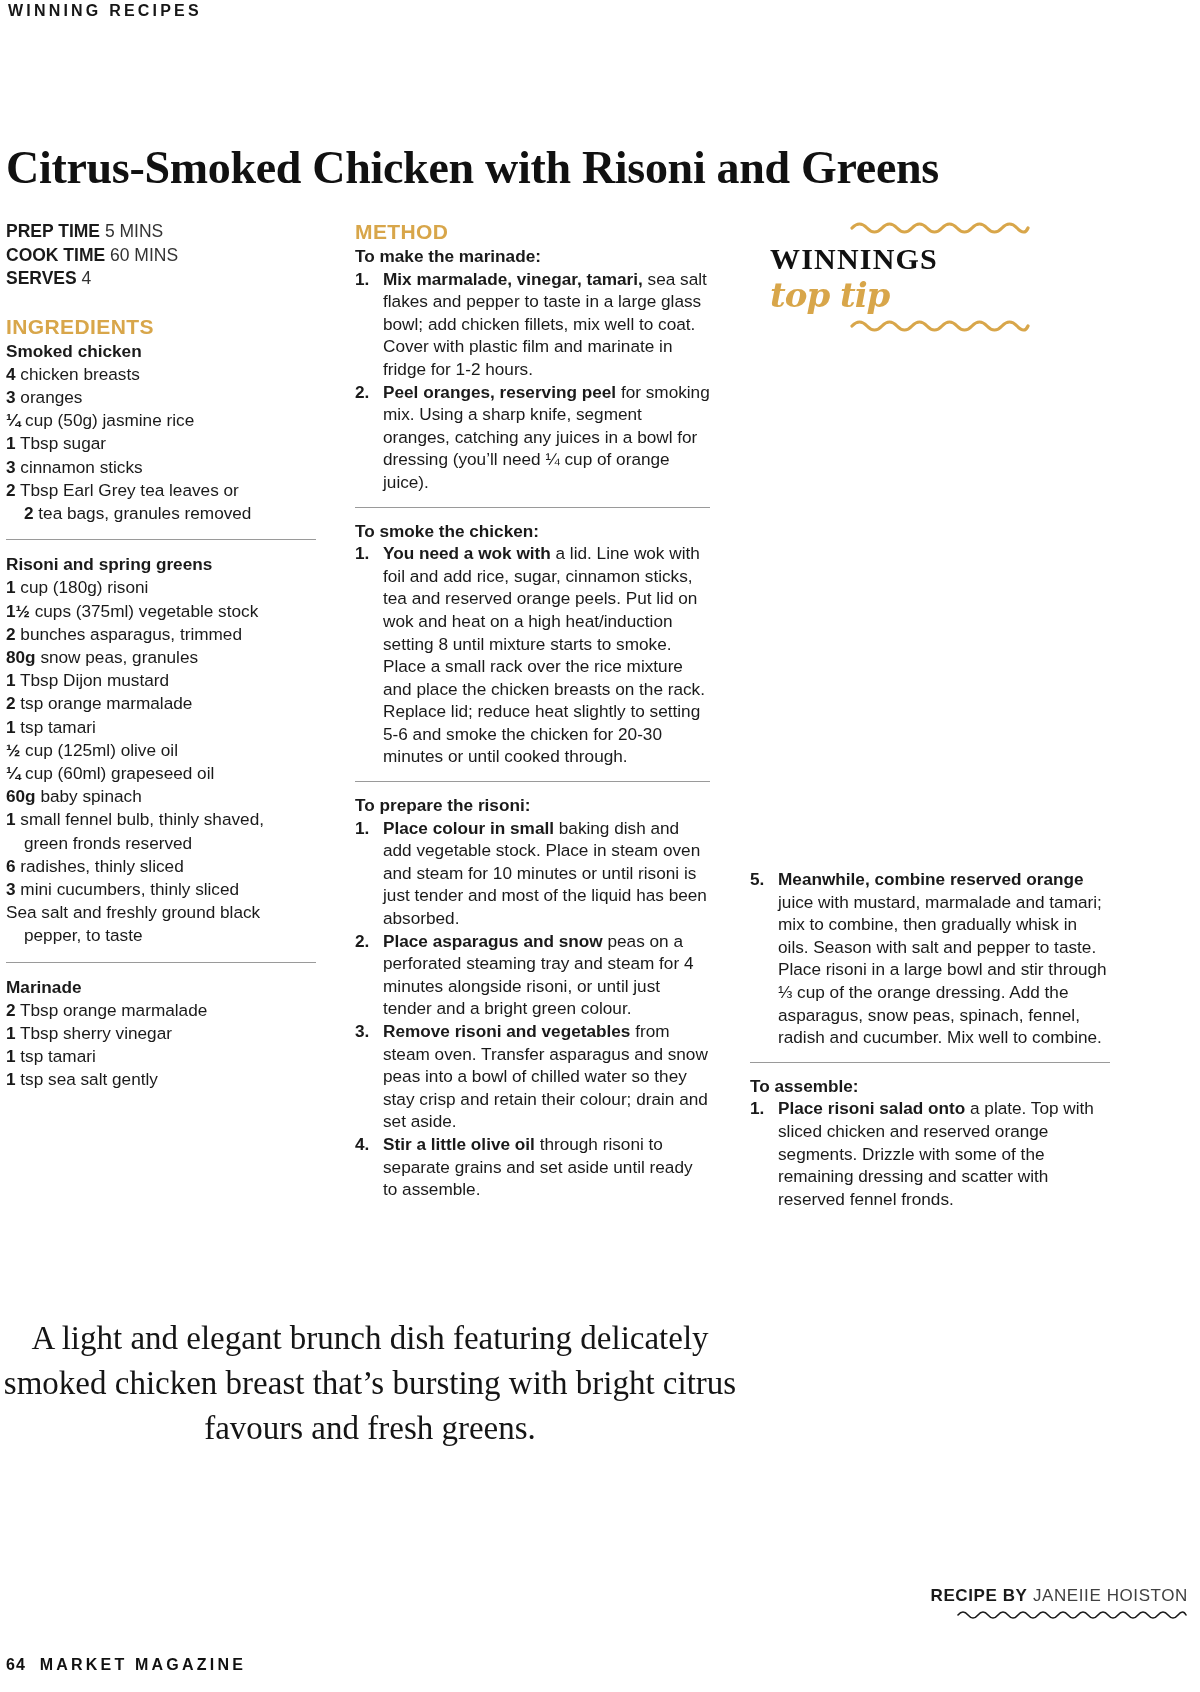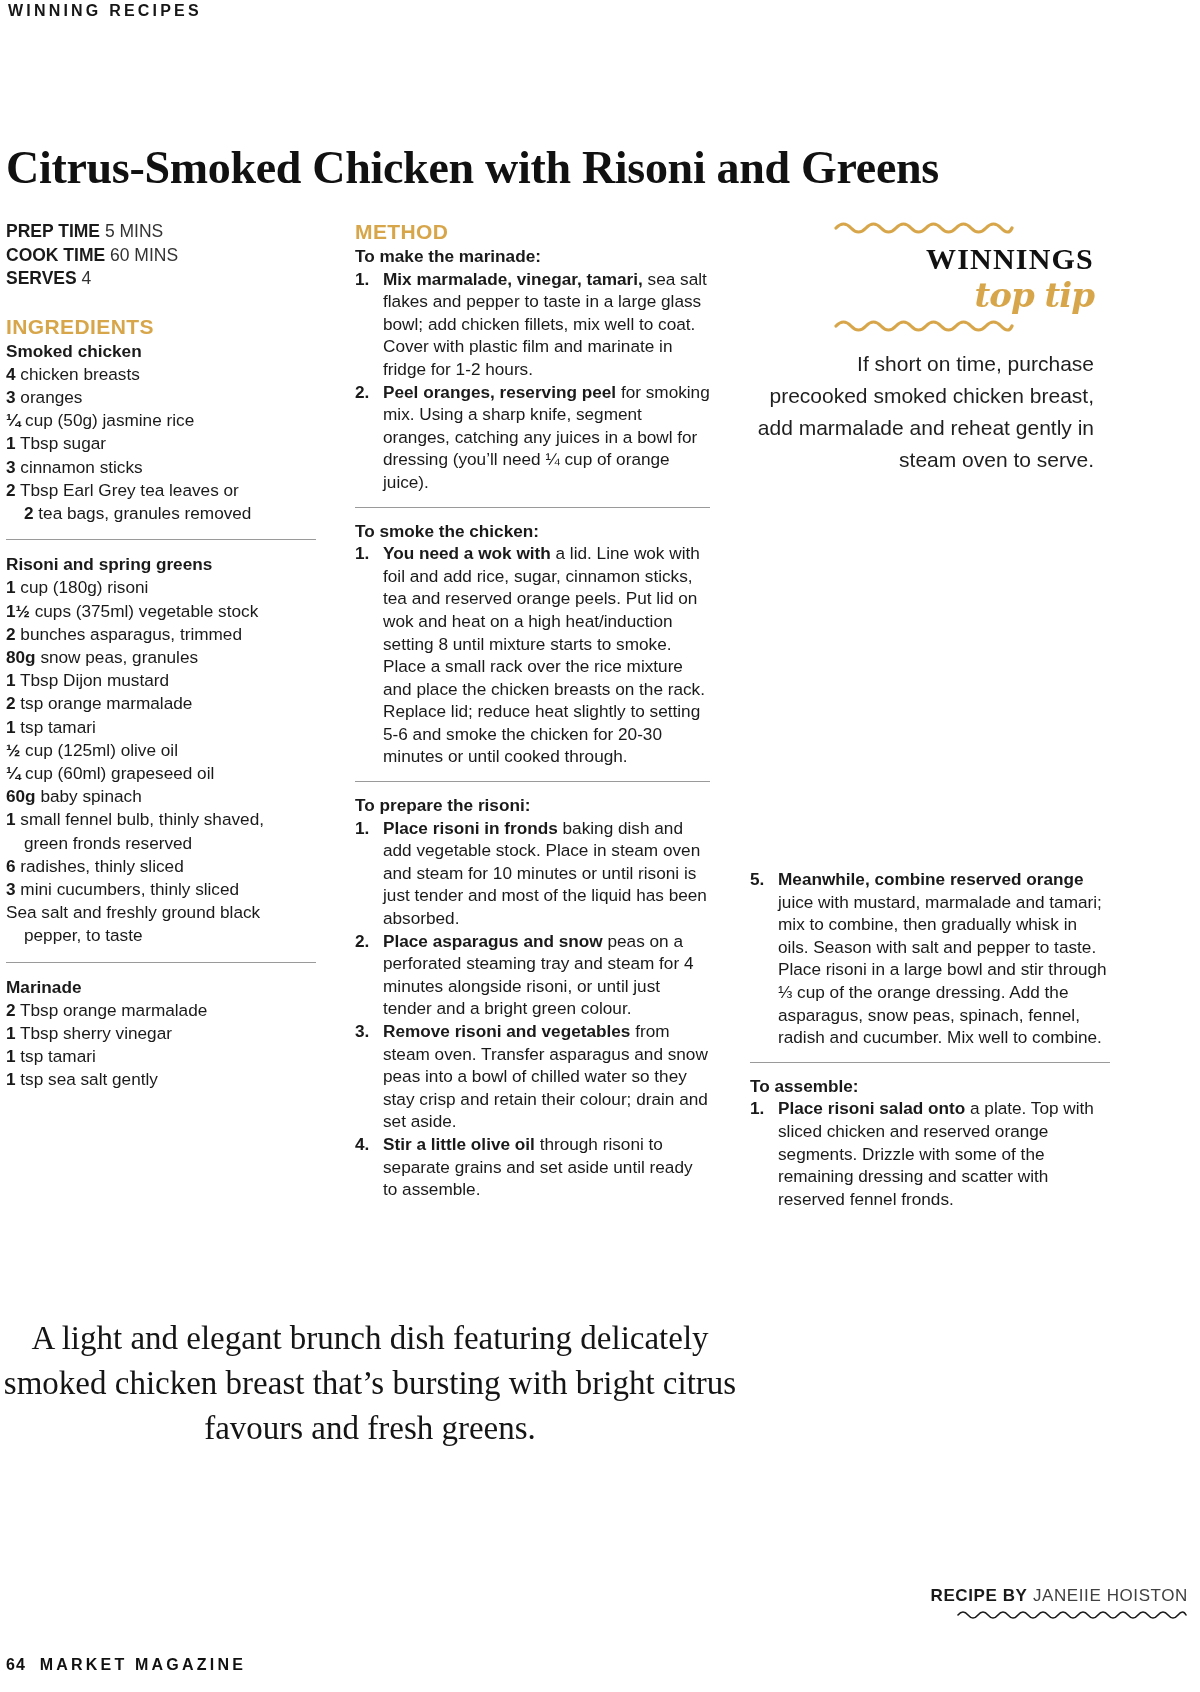--- a/index.html
+++ b/index.html
@@ -97,23 +97,23 @@
   ol.steps li .num {
     position: absolute;
     left: 0;
     top: 0;
     font-weight: bold;
   }
   ol.steps li b { font-weight: bold; }
 
   
   .tip {
-    text-align: right;
+    text-align: left;
     width: 340px;
-    margin-left: 4px;
+    margin-left: 20px;
   }
   .wave { display: block; margin: 0 auto; }
   .tip-brand {
     font-family: "Liberation Serif", serif;
     font-weight: bold;
     font-size: 30px;
     letter-spacing: 1.2px;
     color: #111;
     margin: 8px 0 2px 0;
   }
@@ -244,39 +244,38 @@
         <li><span class="num">2.</span><b>Peel oranges, reserving peel</b><span> for smoking mix. Using a sharp knife, segment oranges, catching any juices in a bowl for dressing (you’ll need ¼ cup of orange juice).</span></li>
       </ol>
       <hr class="rule rule-mid">
       <div class="sub-head">To smoke the chicken:</div>
       <ol class="steps">
         <li><span class="num">1.</span><b>You need a wok with</b><span> a lid. Line wok with foil and add rice, sugar, cinnamon sticks, tea and reserved orange peels. Put lid on wok and heat on a high heat/induction setting 8 until mixture starts to smoke. Place a small rack over the rice mixture and place the chicken breasts on the rack. Replace lid; reduce heat slightly to setting 5-6 and smoke the chicken for 20-30 minutes or until cooked through.</span></li>
       </ol>
       <hr class="rule rule-mid">
       <div class="sub-head">To prepare the risoni:</div>
       <ol class="steps">
-        <li><span class="num">1.</span><b>Place risoni in fronds</b><span> baking dish and add vegetable stock. Place in steam oven and steam for 10 minutes or until risoni is just tender and most of the liquid has been absorbed.</span></li>
+        <li><span class="num">1.</span><b>Place colour in small</b><span> baking dish and add vegetable stock. Place in steam oven and steam for 10 minutes or until risoni is just tender and most of the liquid has been absorbed.</span></li>
         <li><span class="num">2.</span><b>Place asparagus and snow</b><span> peas on a perforated steaming tray and steam for 4 minutes alongside risoni, or until just tender and a bright green colour.</span></li>
         <li><span class="num">3.</span><b>Remove risoni and vegetables</b><span> from steam oven. Transfer asparagus and snow peas into a bowl of chilled water so they stay crisp and retain their colour; drain and set aside.</span></li>
         <li><span class="num">4.</span><b>Stir a little olive oil</b><span> through risoni to separate grains and set aside until ready to assemble.</span></li>
       </ol>
     </div>
 </div>
 
 <div class="col col-right">
   <div class="tip">
     <svg class="wave" width="180" height="14" viewBox="0 0 180 14">
       <path d="M2 8 Q 9.5 0, 17 8 T 32 8 T 47 8 T 62 8 T 77 8 T 92 8 T 107 8 T 122 8 T 137 8 T 152 8 T 167 8 T 178 8" fill="none" stroke="#d8a64a" stroke-width="3.2" stroke-linecap="round"></path>
     </svg>
     <div class="tip-brand">WINNINGS</div>
     <div class="tip-script">top tip</div>
     <svg class="wave" width="180" height="14" viewBox="0 0 180 14">
       <path d="M2 8 Q 9.5 0, 17 8 T 32 8 T 47 8 T 62 8 T 77 8 T 92 8 T 107 8 T 122 8 T 137 8 T 152 8 T 167 8 T 178 8" fill="none" stroke="#d8a64a" stroke-width="3.2" stroke-linecap="round"></path>
     </svg>
-    <div class="tip-body">If short on time, purchase precooked smoked chicken breast, add marmalade and reheat gently in steam oven to serve.</div>
   </div>
 </div>
 
 <div class="right-cont">
   <div id="cont-host">
       <ol class="steps">
         <li><span class="num">5.</span><b>Meanwhile, combine reserved orange</b><span> juice with mustard, marmalade and tamari; mix to combine, then gradually whisk in oils. Season with salt and pepper to taste. Place risoni in a large bowl and stir through ⅓ cup of the orange dressing. Add the asparagus, snow peas, spinach, fennel, radish and cucumber. Mix well to combine.</span></li>
       </ol>
       <hr class="rule rule-mid">
       <div class="sub-head">To assemble:</div>

